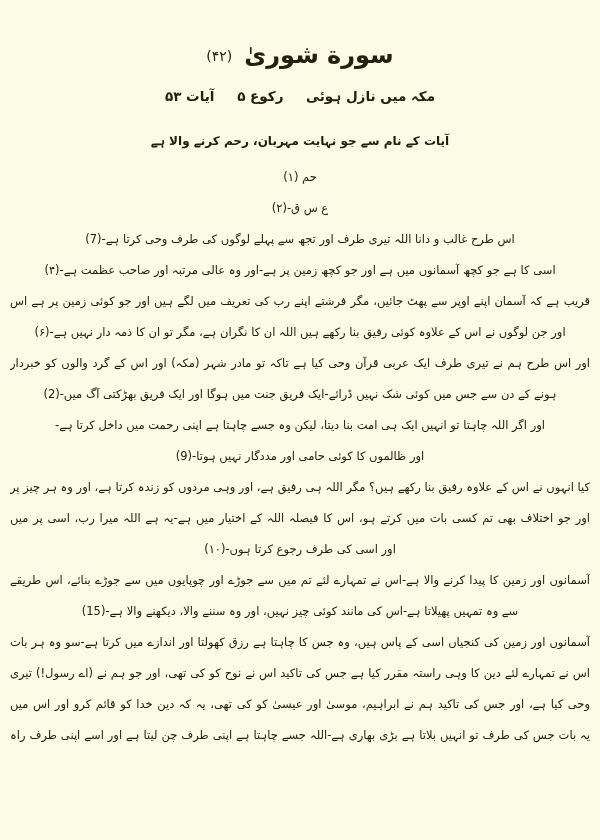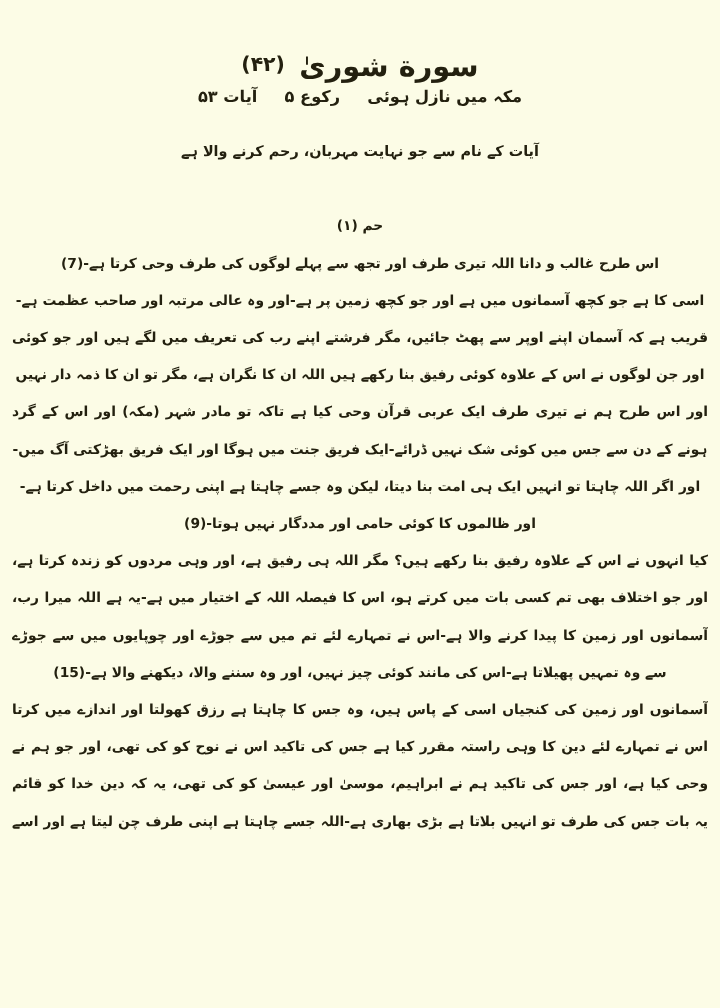--- a/index.html
+++ b/index.html
@@ -27,42 +27,42 @@
     padding-top: 10px;
     height: 68px;
   }
   .title {
     font-size: 24px;
     font-weight: bold;
     line-height: 1.1;
     letter-spacing: 1px;
   }
   .surah-num {
-    font-size: 17px;
-    font-weight: bold;
+    font-size: 14px;
+    font-weight: normal;
     padding-bottom: 4px;
   }
   .subtitle {
-    margin-top: 4px;
+    margin-top: 20px;
     text-align: center;
     font-size: 13.5px;
     font-weight: bold;
   }
   .subtitle .meta-part { margin: 0 9px; }
   .bismillah {
     margin-top: 30px;
     text-align: center;
     font-size: 12px;
     font-weight: bold;
   }
   .verses {
-    margin-top: 40px;
+    margin-top: 14px;
     padding: 0 10px;
     font-size: 11.5px;
-    font-weight: 700;
+    font-weight: 400;
   }
   .line {
     height: 31px;
     line-height: 31px;
     overflow: hidden;
   }
   .line.center { text-align: center; }
   .line.full {
     text-align: justify;
     text-align-last: justify;
@@ -82,30 +82,32 @@
     <span class="meta-part">مکہ میں نازل ہوئی</span>
     <span class="meta-part">رکوع ۵</span>
     <span class="meta-part">آیات ۵۳</span>
   </div>
 
   <div class="bismillah">آیات کے نام سے جو نہایت مہربان، رحم کرنے والا ہے</div>
 
   <div class="verses">
 
   <div class="line center">حم (۱)</div>
+      <div class="line center">ع س ق-(۲)</div>
       <div class="line center">اس طرح غالب و دانا اللہ تیری طرف اور تجھ سے پہلے لوگوں کی طرف وحی کرتا ہے-(7)</div>
       <div class="line center">اسی کا ہے جو کچھ آسمانوں میں ہے اور جو کچھ زمین پر ہے-اور وہ عالی مرتبہ اور صاحب عظمت ہے-(۴)</div>
       <div class="line full">قریب ہے کہ آسمان اپنے اوپر سے پھٹ جائیں، مگر فرشتے اپنے رب کی تعریف میں لگے ہیں اور جو کوئی زمین پر ہے اس کے لئے</div>
       <div class="line center">اور جن لوگوں نے اس کے علاوہ کوئی رفیق بنا رکھے ہیں اللہ ان کا نگران ہے، مگر تو ان کا ذمہ دار نہیں ہے-(۶)</div>
       <div class="line full">اور اس طرح ہم نے تیری طرف ایک عربی قرآن وحی کیا ہے تاکہ تو مادر شہر (مکہ) اور اس کے گرد والوں کو خبردار کرے، اور جمع</div>
       <div class="line center">ہونے کے دن سے جس میں کوئی شک نہیں ڈرائے-ایک فریق جنت میں ہوگا اور ایک فریق بھڑکتی آگ میں-(2)</div>
       <div class="line center">اور اگر اللہ چاہتا تو انہیں ایک ہی امت بنا دیتا، لیکن وہ جسے چاہتا ہے اپنی رحمت میں داخل کرتا ہے-</div>
       <div class="line center">اور ظالموں کا کوئی حامی اور مددگار نہیں ہوتا-(9)</div>
       <div class="line full">کیا انہوں نے اس کے علاوہ رفیق بنا رکھے ہیں؟ مگر اللہ ہی رفیق ہے، اور وہی مردوں کو زندہ کرتا ہے، اور وہ ہر چیز پر قادر ہے-(۹)</div>
       <div class="line full">اور جو اختلاف بھی تم کسی بات میں کرتے ہو، اس کا فیصلہ اللہ کے اختیار میں ہے-یہ ہے اللہ میرا رب، اسی پر میں بھروسہ کرتا ہوں،</div>
+      <div class="line center">اور اسی کی طرف رجوع کرتا ہوں-(۱۰)</div>
       <div class="line full">آسمانوں اور زمین کا پیدا کرنے والا ہے-اس نے تمہارے لئے تم میں سے جوڑے اور چوپایوں میں سے جوڑے بنائے، اس طریقے</div>
       <div class="line center">سے وہ تمہیں پھیلاتا ہے-اس کی مانند کوئی چیز نہیں، اور وہ سننے والا، دیکھنے والا ہے-(15)</div>
       <div class="line full">آسمانوں اور زمین کی کنجیاں اسی کے پاس ہیں، وہ جس کا چاہتا ہے رزق کھولتا اور اندازے میں کرتا ہے-سو وہ ہر بات کو جانتا ہے-(۱۲)</div>
       <div class="line full">اس نے تمہارے لئے دین کا وہی راستہ مقرر کیا ہے جس کی تاکید اس نے نوح کو کی تھی، اور جو ہم نے (اے رسول!) تیری طرف</div>
       <div class="line full">وحی کیا ہے، اور جس کی تاکید ہم نے ابراہیم، موسیٰ اور عیسیٰ کو کی تھی، یہ کہ دین خدا کو قائم کرو اور اس میں پھوٹ نہ ڈالنا-مشرکوں پر</div>
       <div class="line full">یہ بات جس کی طرف تو انہیں بلاتا ہے بڑی بھاری ہے-اللہ جسے چاہتا ہے اپنی طرف چن لیتا ہے اور اسے اپنی طرف راہ دکھاتا ہے جو</div>
     </div>
 
 </div>
 

